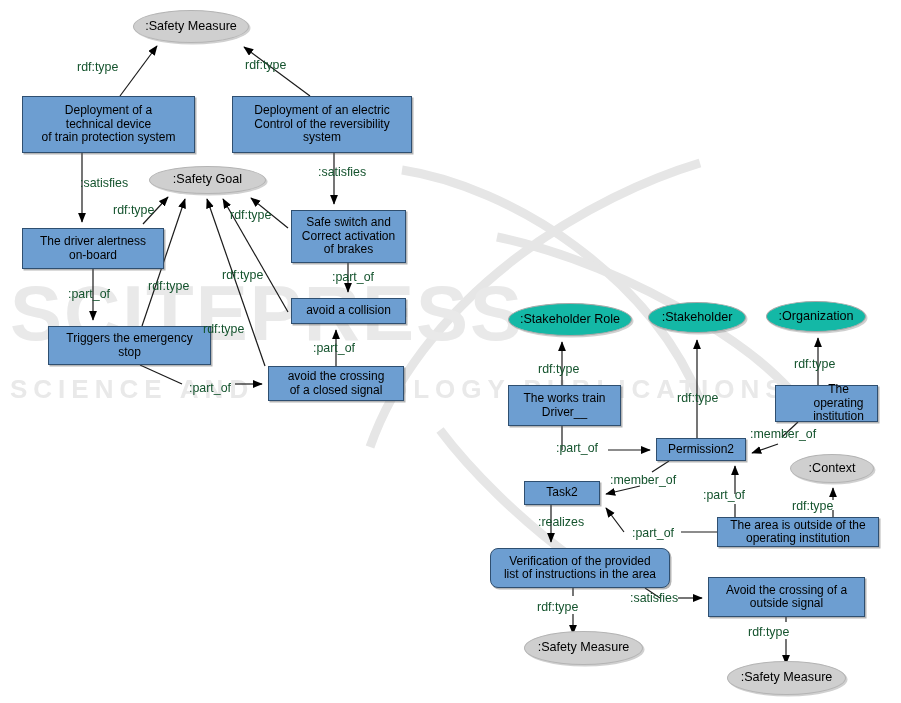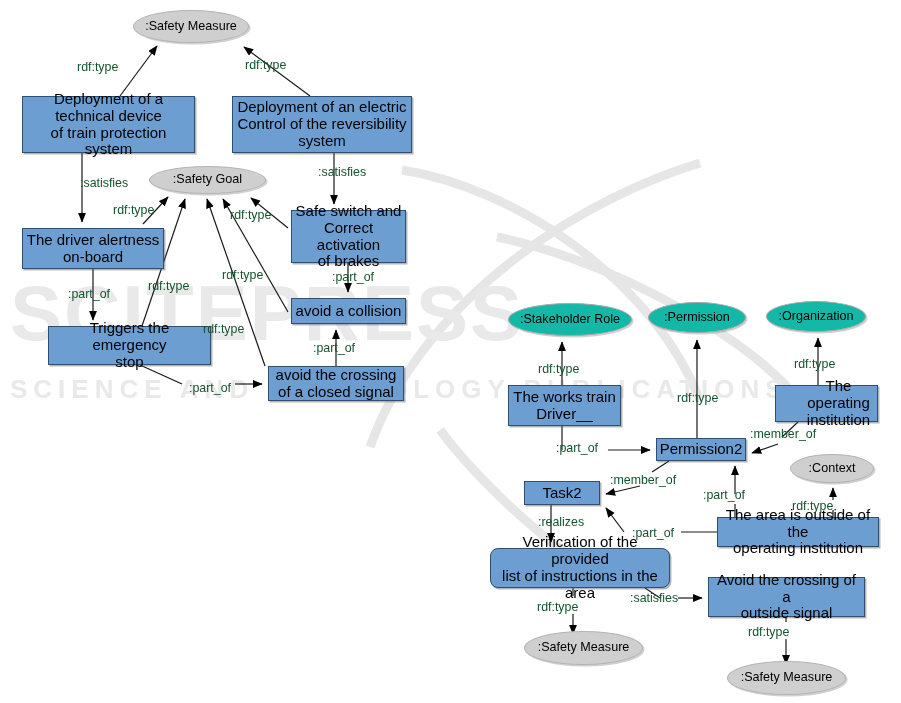--- a/index.html
+++ b/index.html
@@ -43,21 +43,21 @@
     stroke-width: 1.2;
     fill: none;
   }
   .arrowhead { fill: #000000; }
   .node-box {
     position: absolute;
     box-sizing: border-box;
     background: #6d9ed1;
     border: 1px solid #2f4f70;
     color: #000000;
-    font-size: 15px;
+    font-size: 12px;
     line-height: 1.12;
     text-align: center;
     display: flex;
     align-items: center;
     justify-content: center;
     white-space: pre-line;
     box-shadow: 1.5px 1.5px 0 rgba(90,90,90,0.45);
     padding: 1px 2px;
   }
   .node-ellipse {
@@ -189,21 +189,21 @@
 of brakes</span></div>
       <div class="node-box" style="left: 28px; top: 326px; width: 163px; height: 39px; margin-left: 20px;"><span style="white-space: pre-line;">Triggers the emergency
 stop</span></div>
       <div class="node-box" style="left: 291px; top: 298px; width: 115px; height: 26px;"><span style="white-space: pre-line;">avoid a collision</span></div>
       <div class="node-box" style="left: 268px; top: 366px; width: 136px; height: 35px;"><span style="white-space: pre-line;">avoid the crossing
 of a closed signal</span></div>
       <div class="node-ellipse darker" style="left: 508px; top: 303px; width: 124px; height: 33px;">
         <span style="white-space: pre-line;">:Stakeholder Role</span>
       </div>
       <div class="node-ellipse darker" style="left: 648px; top: 302px; width: 98px; height: 31px;">
-        <span style="white-space: pre-line;">:Permission</span>
+        <span style="white-space: pre-line;">:Stakeholder</span>
       </div>
       <div class="node-ellipse darker" style="left: 766px; top: 301px; width: 100px; height: 31px;">
         <span style="white-space: pre-line;">:Organization</span>
       </div>
       <div class="node-box" style="left: 508px; top: 385px; width: 113px; height: 41px;"><span style="white-space: pre-line;">The works train
 Driver__</span></div>
       <div class="node-box" style="left: 775px; top: 385px; width: 103px; height: 37px;"><span style="white-space: pre-line; margin-left: 24px;">The operating
 institution</span></div>
       <div class="node-box" style="left: 656px; top: 438px; width: 90px; height: 23px;"><span style="white-space: pre-line;">Permission2</span></div>
       <div class="node-ellipse" style="left: 790px; top: 454px; width: 84px; height: 29px;">

